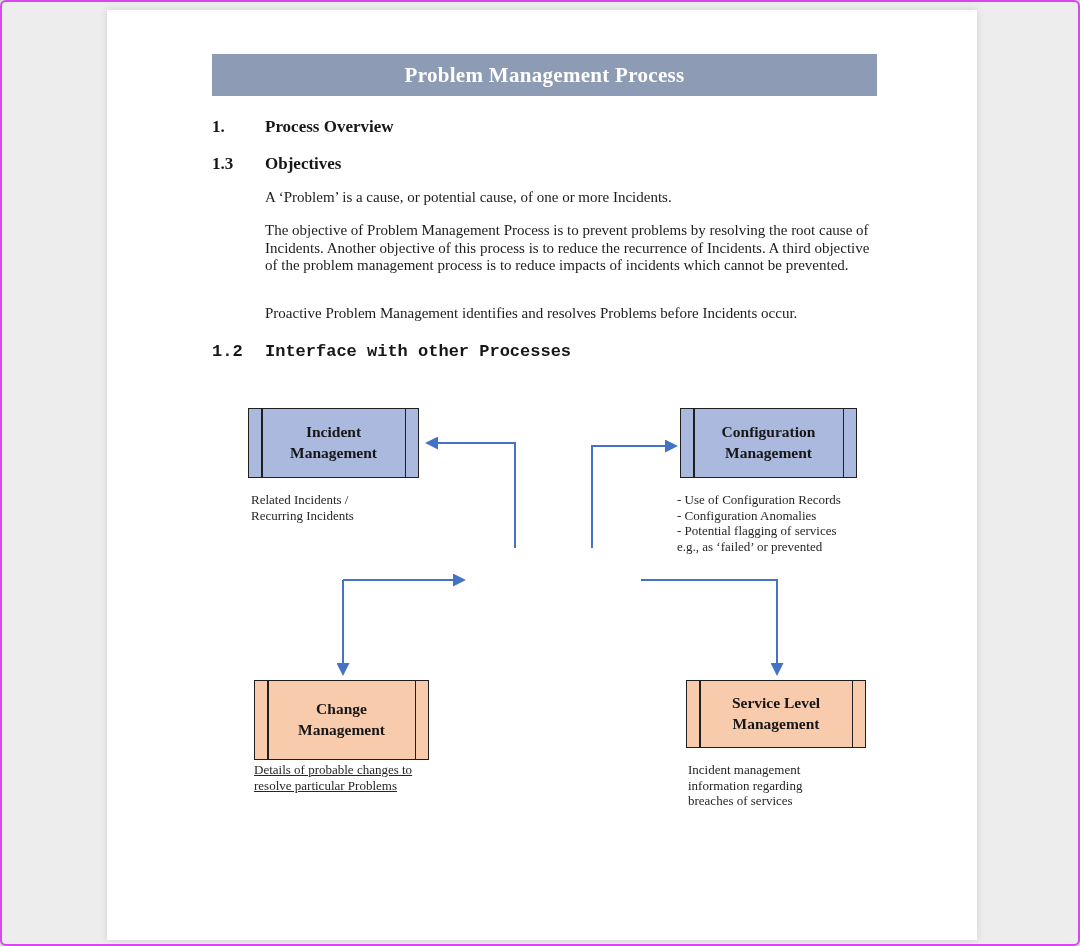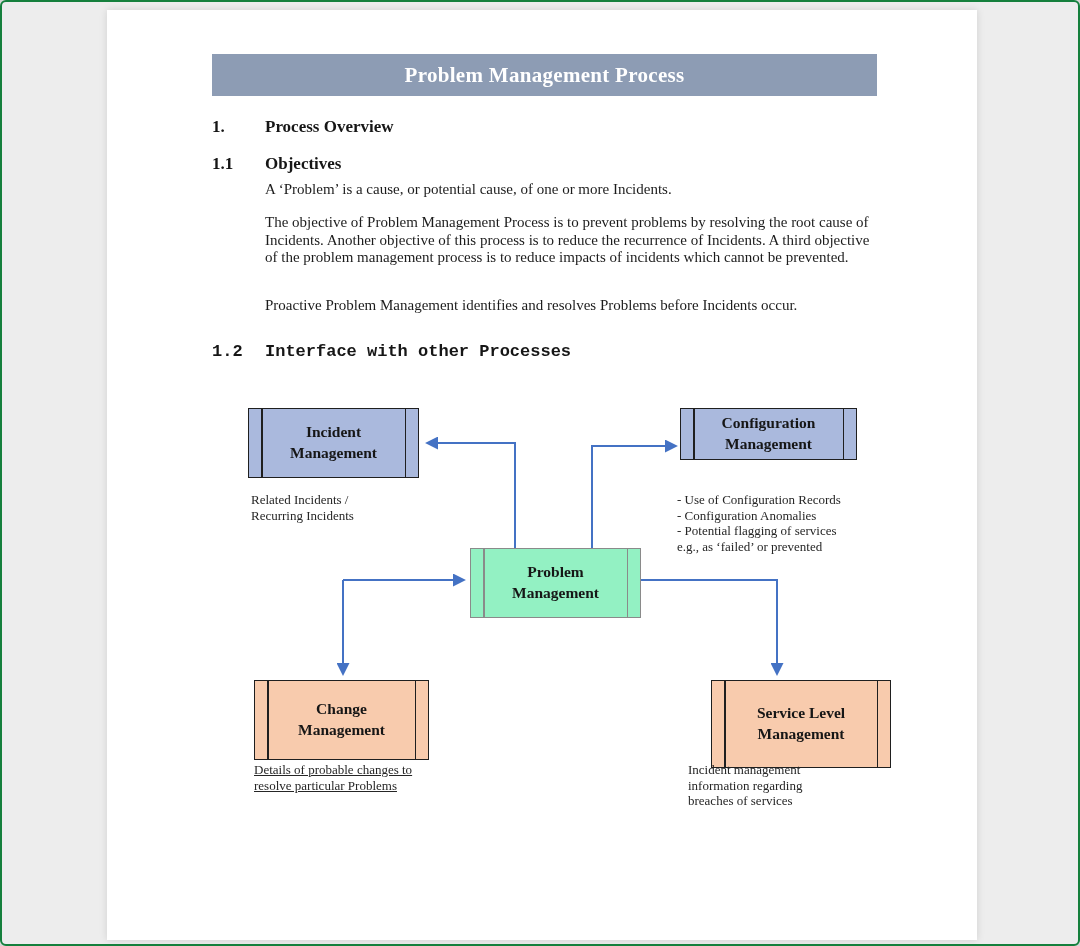--- a/index.html
+++ b/index.html
@@ -1,37 +1,37 @@
 <!DOCTYPE html>
 <html><head>
 <meta charset="utf-8">
 <style>
   * { margin:0; padding:0; box-sizing:border-box; }
   html,body { background:#d7d7d7; font-family:"Liberation Serif","DejaVu Serif",serif; }
   .viewport {
     position:relative; width:1080px; height:946px;
-    background:#ededed; border:2px solid #15803d; border-radius:6px;
+    background:#ededed; border:2px solid #d946ef; border-radius:6px;
     overflow:hidden;
   }
   .page {
     position:absolute; left:105px; top:8px; width:870px; height:930px;
     background:#ffffff; box-shadow:0 0 8px rgba(0,0,0,0.12);
   }
   .title-bar {
     position:absolute; left:105px; top:44px; width:665px; height:42px;
     background:#8d9cb4; display:flex; align-items:center; justify-content:center;
   }
   .title-bar span {
     color:#ffffff; font-weight:bold; font-size:21px; letter-spacing:0.3px;
   }
   .heading { position:absolute; left:105px; color:#161616; font-weight:bold; font-size:17px; }
   .h-num { display:inline-block; width:53px; }
   .para {
     position:absolute; left:158px; width:616px;
-    font-size:15px; line-height:17.5px; color:#1c1c1c;
+    font-size:15px; line-height:17.5px; color:#1c1c1c;margin-top:8px;
   }
   .closing {
     position:absolute; left:105px; width:668px;
     font-size:15px; line-height:18px; color:#1c1c1c;
   }
   
   .dbox {
     position:absolute; display:flex; align-items:center; justify-content:center;
     border:1.5px solid #1f1f1f;
   }
@@ -62,50 +62,47 @@
 
     <div class="title-bar">
       <span>Problem Management Process</span>
     </div>
 
     <div class="heading" style="top:107px;">
       <span class="h-num">1.</span><span>Process Overview</span>
     </div>
 
     <div class="heading" style="top:144px;">
-      <span class="h-num">1.1</span><span>Objectives</span>
+      <span class="h-num">1.3</span><span>Objectives</span>
     </div>
 
     <p class="para" style="top:171px;">A ‘Problem’ is a cause, or potential cause, of one or more Incidents.</p>
 
     <p class="para" style="top:204px;">The objective of Problem Management Process is to prevent problems by resolving the root cause of Incidents. Another objective of this process is to reduce the recurrence of Incidents. A third objective of the problem management process is to reduce impacts of incidents which cannot be prevented.</p>
 
     <p class="para" style="top:287px;">Proactive Problem Management identifies and resolves Problems before Incidents occur.</p>
 
     <div class="heading" style="top:332px;font-family:Liberation Mono, monospace;">
       <span class="h-num">1.2</span><span>Interface with other Processes</span>
     </div>
 
     <div class="dbox box-blue" style="left:141px; top:398px; width:171px; height:70px;">
       <span class="dbox-label">Incident Management</span>
     </div>
 
-    <div class="dbox box-blue" style="left:573px; top:398px; width:177px; height:52px;">
+    <div class="dbox box-blue" style="left:573px; top:398px; width:177px; height:70px;">
       <span class="dbox-label">Configuration Management</span>
     </div>
 
-    <div class="dbox box-green" style="left:363px; top:538px; width:171px; height:70px;">
-      <span class="dbox-label">Problem Management</span>
-    </div>
 
     <div class="dbox box-peach" style="left:147px; top:670px; width:175px; height:80px;">
       <span class="dbox-label">Change Management</span>
     </div>
 
-    <div class="dbox box-peach" style="left:604px; top:670px; width:180px; height:88px;">
+    <div class="dbox box-peach" style="left:579px; top:670px; width:180px; height:68px;">
       <span class="dbox-label">Service Level Management</span>
     </div>
 
     <div class="caption" style="left:144px; top:482px;">Related Incidents /
 Recurring Incidents</div>
 
     <div class="caption" style="left:570px; top:482px;">-  Use of Configuration Records
 -  Configuration Anomalies
 -  Potential flagging of services
      e.g., as ‘failed’ or prevented</div>

